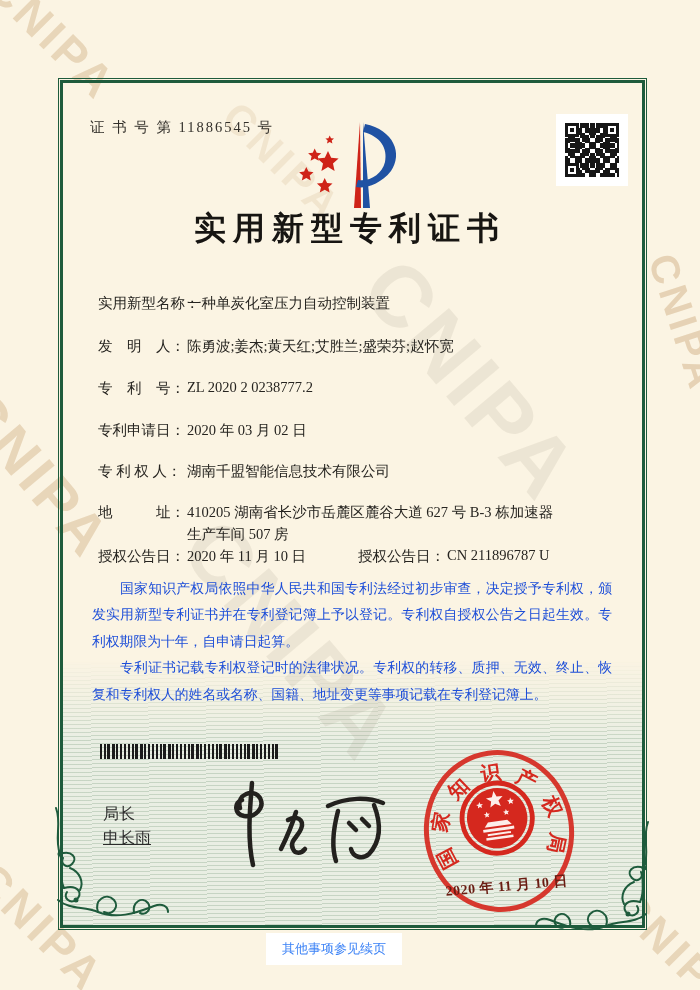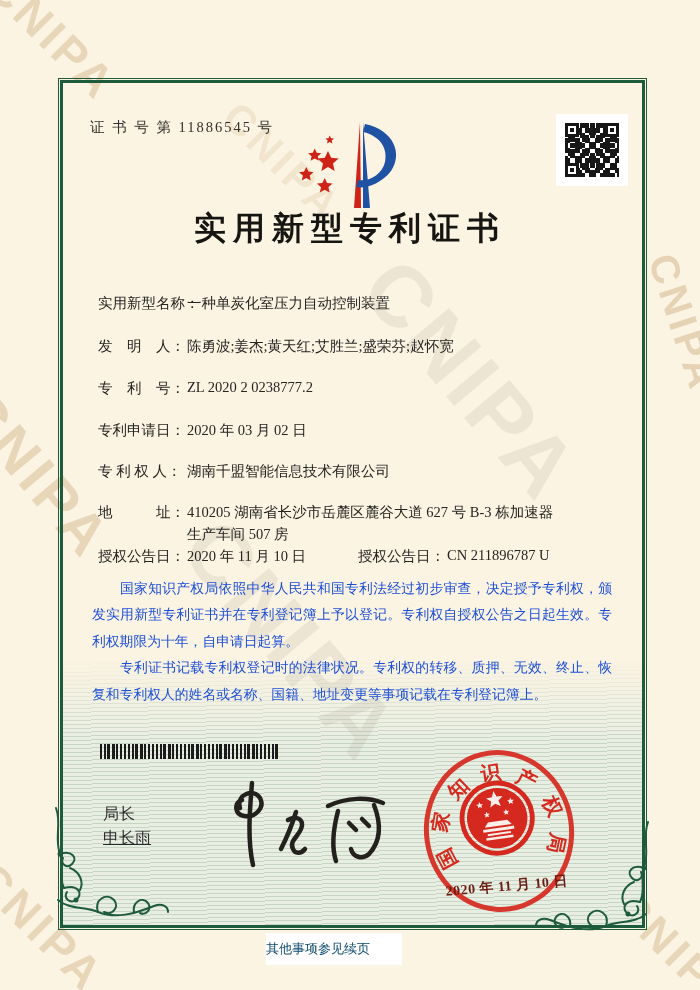--- a/index.html
+++ b/index.html
@@ -82,21 +82,21 @@
     letter-spacing:.5px;color:#6a1c12;font-weight:bold;transform:rotate(3deg);}
 
   
   .orn{position:absolute;z-index:3;pointer-events:none;}
   .orn-left{left:50px;top:806px;}
   .orn-right{left:534px;top:820px;transform:scaleX(-1);}
 
   
   .page-info{position:absolute;left:58px;top:898px;width:587px;text-align:center;font-size:13px;color:#2f2c26;z-index:3;}
   .note-patch{position:absolute;left:266px;top:933px;width:136px;height:32px;background:#ffffff;z-index:3;}
-  .note{position:absolute;left:0;top:7px;width:100%;font-size:13px;color:#0c4a6e;}
+  .note{position:absolute;left:0;top:7px;width:100%;text-align:center;font-size:13px;color:#3b82f6;}
 </style>
 </head>
 <body>
 
 <div class="page">
 
   <span class="wm wm-tan wm1">CNIPA</span>
   <span class="wm wm-tan wm2">CNIPA</span>
   <span class="wm wm-tan wm3">CNIPA</span>
   <span class="wm wm-tan wm4">CNIPA</span>

